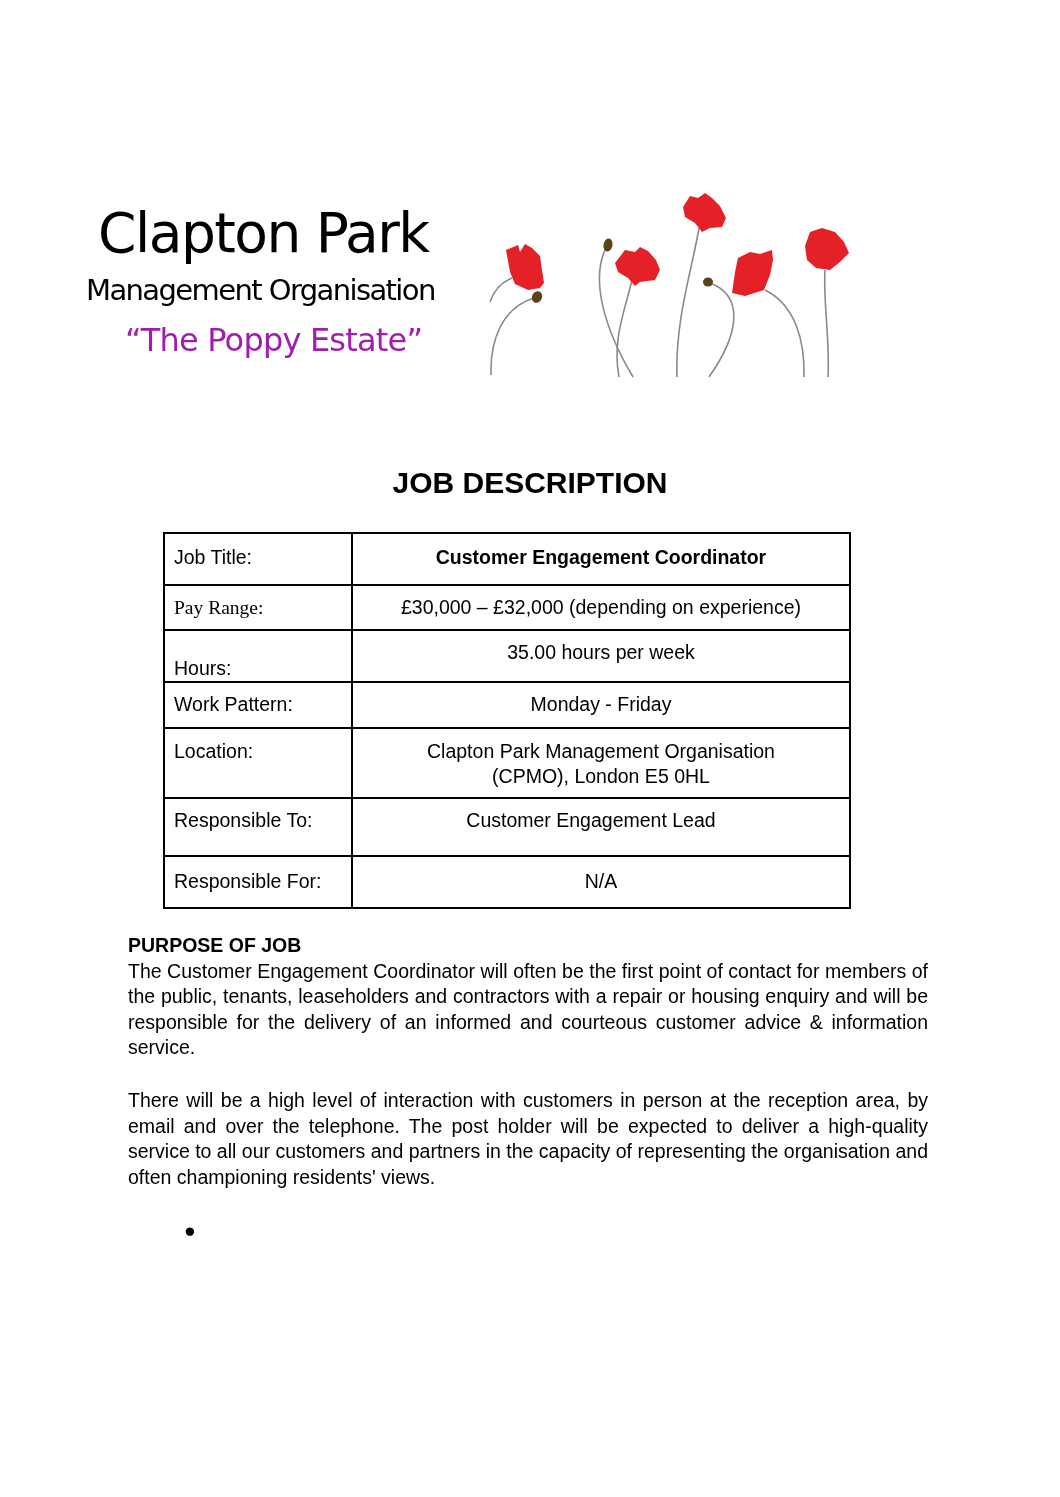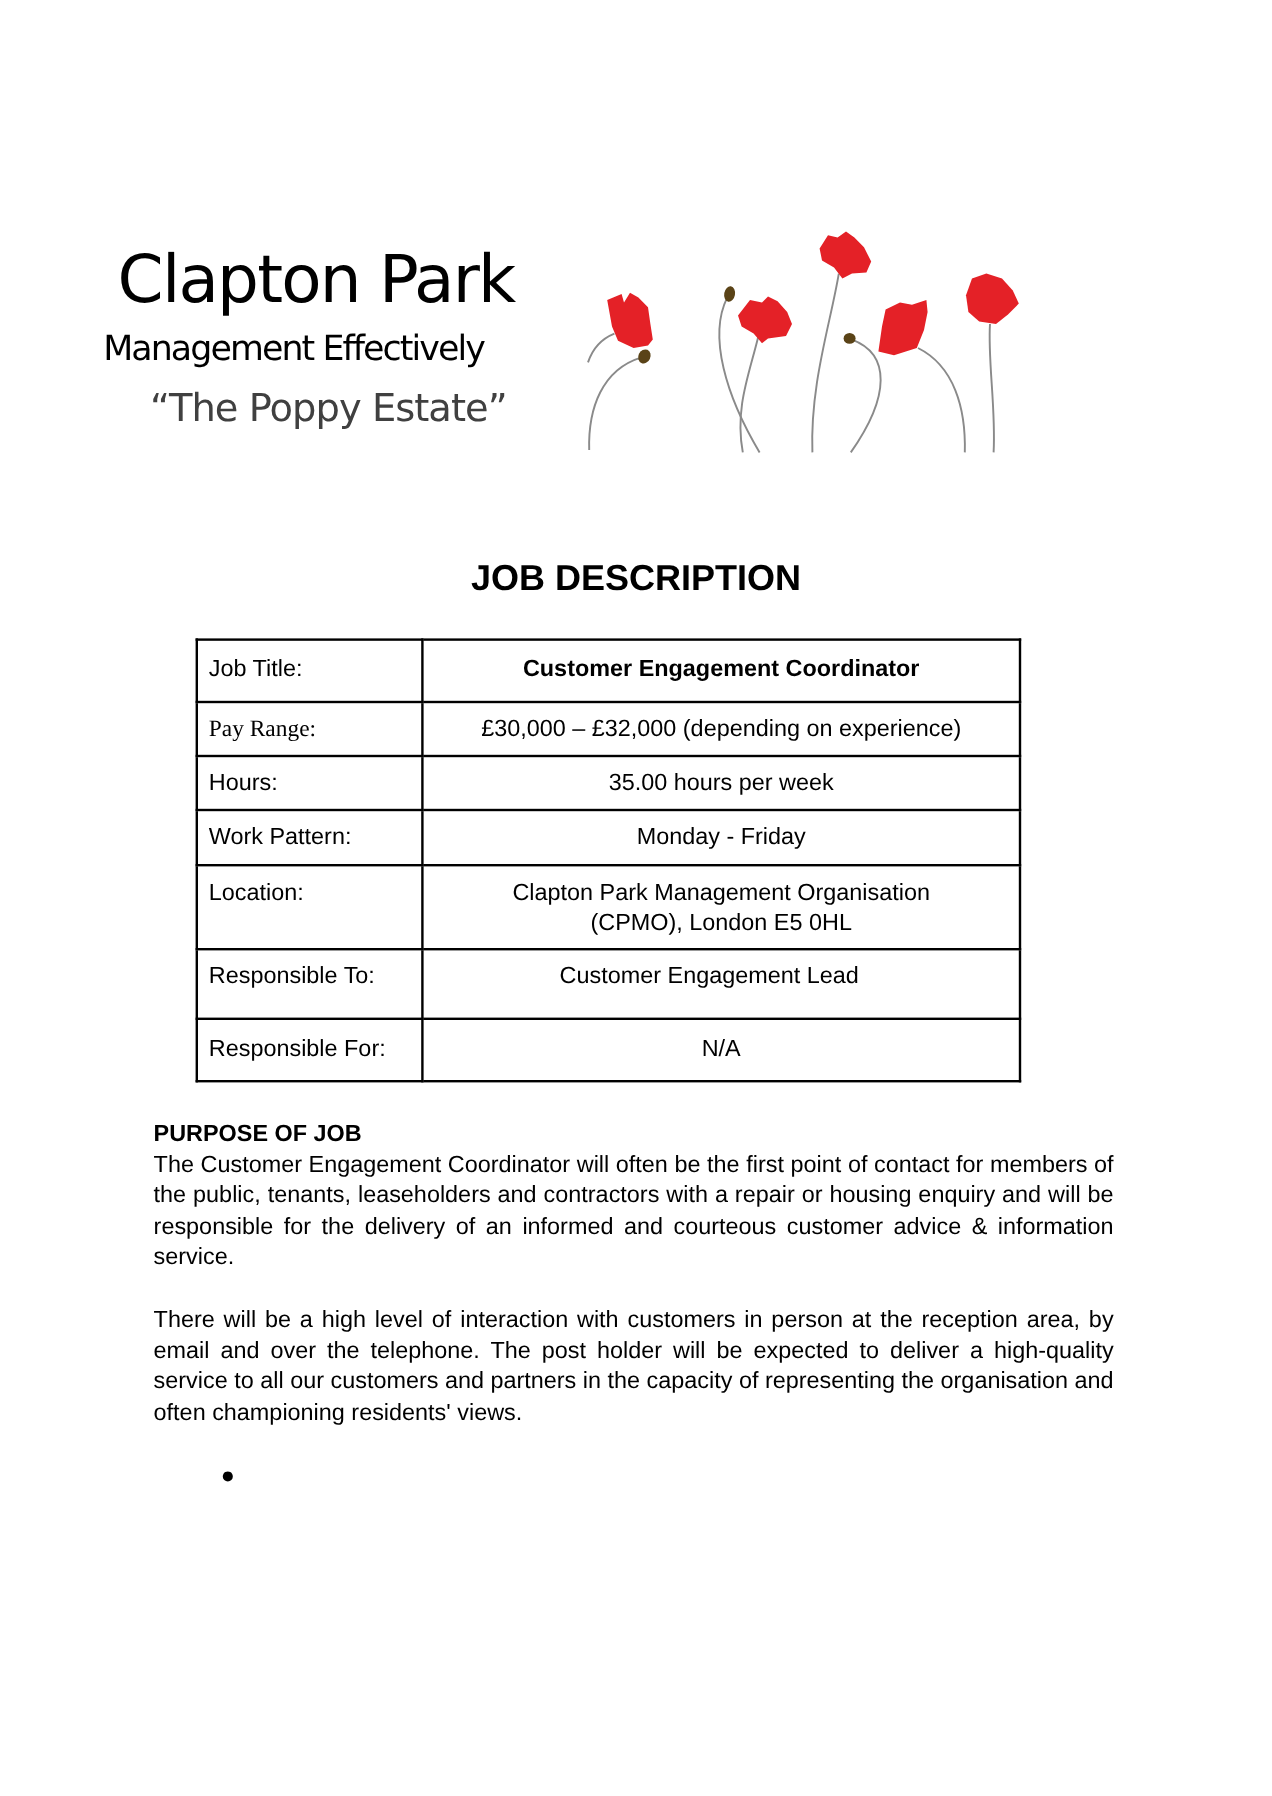--- a/index.html
+++ b/index.html
@@ -40,21 +40,21 @@
       letter-spacing: -1.6px;
       white-space: nowrap;
       line-height: 1;
     }
     .logo-tagline {
       position: absolute;
       left: 41px;
       top: 124px;
       font-size: 32px;
       letter-spacing: -0.8px;
-      color: #404040;
+      color: #a21caf;
       white-space: nowrap;
       line-height: 1;
     }
     .poppies {
       position: absolute;
       left: 480px;
       top: 180px;
       width: 400px;
       height: 210px;
     }
@@ -121,21 +121,21 @@
       position: absolute;
       left: 56px;
       top: 0;
     }
   </style>
 </head>
 <body>
 
 <div class="logo-text">
   <div class="logo-title">Clapton Park</div>
-  <div class="logo-sub">Management Effectively</div>
+  <div class="logo-sub">Management Organisation</div>
   <div class="logo-tagline">“The Poppy Estate”</div>
 </div>
 
 <svg class="poppies" viewBox="0 0 400 210" xmlns="http://www.w3.org/2000/svg">
   <g fill="none" stroke="#8a8a8a" stroke-width="1.6">
 
     <path d="M10 122 C 14 110, 22 102, 32 98"></path>
 
     <path d="M11 195 C 10 160, 22 128, 54 118"></path>
 
@@ -171,21 +171,21 @@
   <tbody>
     <tr style="height:52px;">
       <td class="lbl" style="padding-top:11px;">Job Title:</td>
       <td class="val" style="padding-top:11px;font-weight:bold;">Customer Engagement Coordinator</td>
     </tr>
     <tr style="height:45px;">
       <td class="lbl" style="padding-top:9px;font-family:Liberation Serif, serif;">Pay Range:</td>
       <td class="val" style="padding-top:9px;">£30,000 – £32,000 (depending on experience)</td>
     </tr>
     <tr style="height:45px;">
-      <td class="lbl" style="padding-top:9px;">Hours:</td>
+      <td class="lbl" style="padding-top:25px;">Hours:</td>
       <td class="val" style="padding-top:9px;">35.00 hours per week</td>
     </tr>
     <tr style="height:46px;">
       <td class="lbl" style="padding-top:9px;">Work Pattern:</td>
       <td class="val" style="padding-top:9px;">Monday - Friday</td>
     </tr>
     <tr style="height:70px;">
       <td class="lbl" style="padding-top:10px;">Location:</td>
       <td class="val" style="padding-top:10px;">
         <div>Clapton Park Management Organisation</div>

